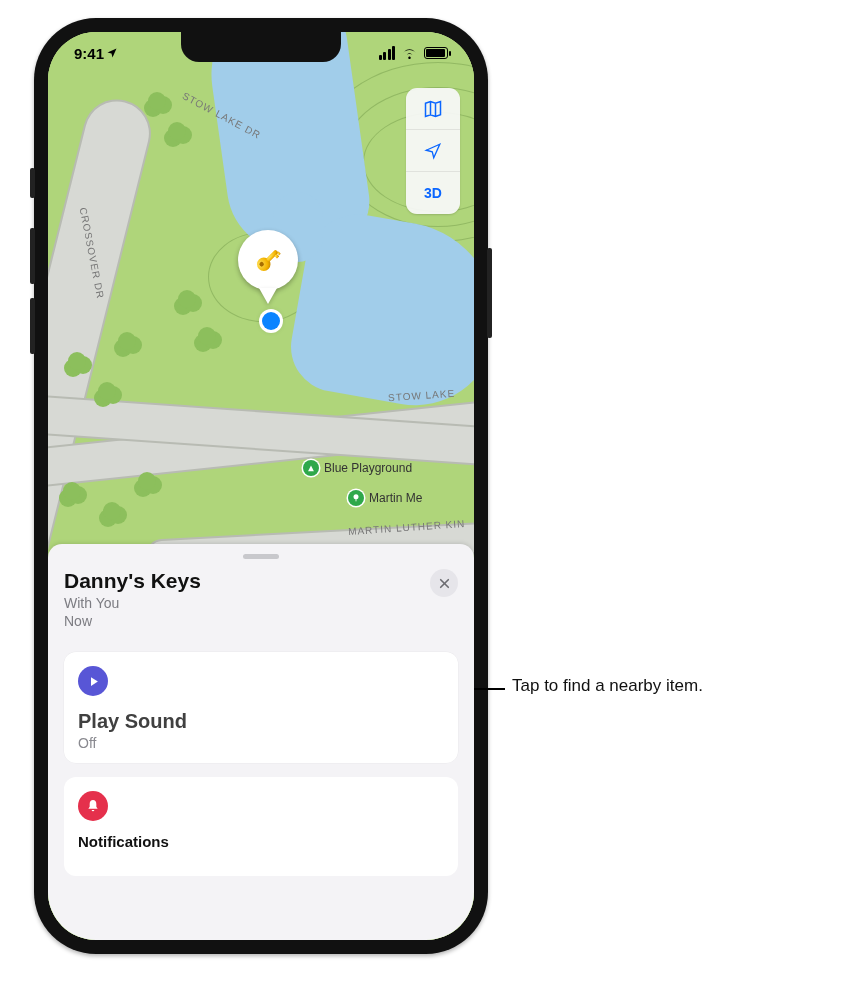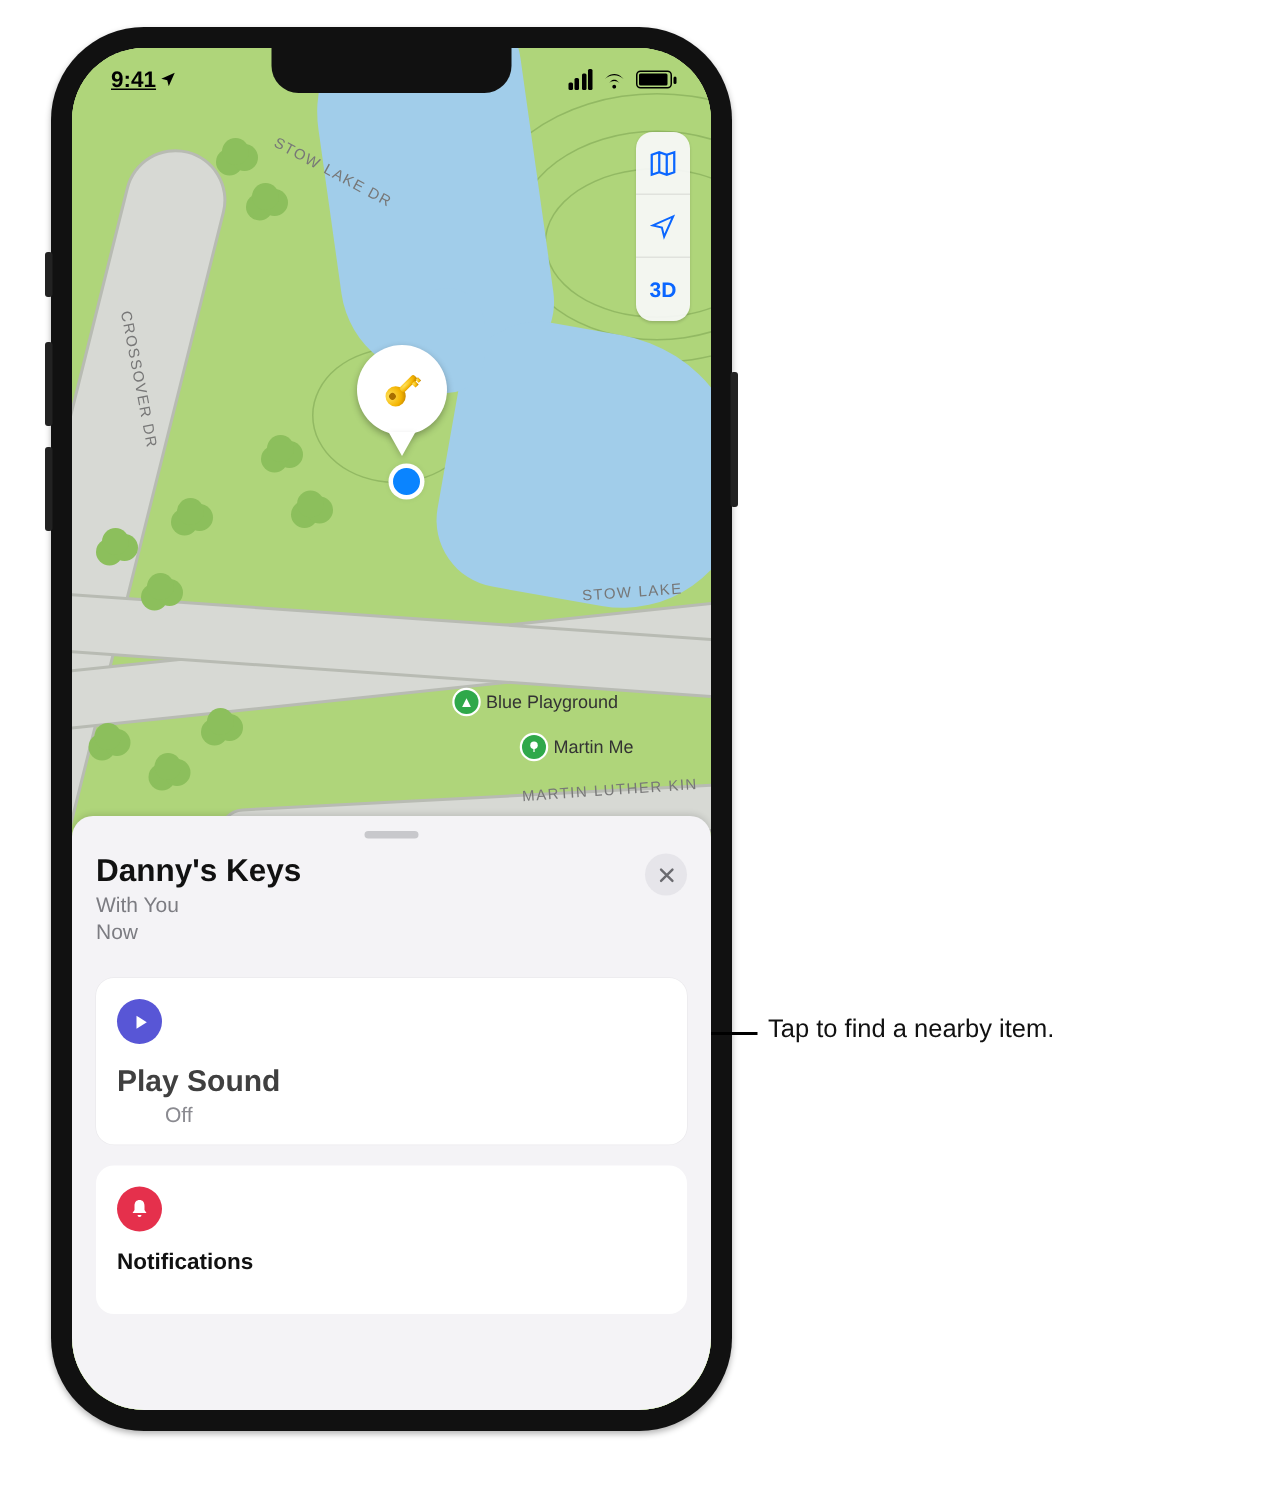--- a/index.html
+++ b/index.html
@@ -55,21 +55,21 @@
     height: 42px;
     display: flex;
     justify-content: space-between;
     align-items: center;
     padding: 0 26px;
     font-size: 15px;
     font-weight: 600;
     color: #000;
     z-index: 40;
   }
-  .status-left { display:flex; align-items:center; gap:2px;text-decoration:underline; }
+  .status-left { display:flex; align-items:center; gap:2px; }
   .status-right { display:flex; align-items:center; gap:6px; }
   .signal-bars { display:flex; align-items:flex-end; gap:1.5px; }
   .signal-bars span { width:3px; background:#000; border-radius:1px; }
   .signal-bars span:nth-child(1){height:5px;}
   .signal-bars span:nth-child(2){height:8px;}
   .signal-bars span:nth-child(3){height:11px;}
   .signal-bars span:nth-child(4){height:14px;}
   .battery {
     width: 24px; height: 12px; border:1.5px solid #000; border-radius:3px; position:relative;
   }
@@ -147,21 +147,21 @@
   .user-dot {
     position:absolute; left:214px; top:280px; width:18px; height:18px; border-radius:50%;
     background:#0a84ff; box-shadow:0 0 0 3px #fff, 0 0 6px rgba(0,0,0,0.3); z-index:19;
   }
 
   
   .map-controls {
     position: absolute;
     top: 56px;
     right: 14px;
-    width: 36px;
+    width: 54px;
     background: rgba(248,248,250,0.92);
     border-radius: 11px;
     box-shadow: 0 1px 2px rgba(0,0,0,0.15);
     display:flex; flex-direction:column;
     z-index:30;
     overflow:hidden;
   }
   .map-ctl {
     height: 42px;
     display:flex; align-items:center; justify-content:center;
@@ -193,21 +193,21 @@
     width:28px; height:28px; border-radius:50%; background:#e6e5ea; display:flex; align-items:center; justify-content:center;
     color:#6b6b70; cursor:pointer;
   }
   .cards { display:flex; gap:12px; margin-top:22px; }
   .card {
     flex:1; background:#fff; border-radius:12px; padding:14px 14px 12px 14px;
     box-shadow:0 0 0 0.5px rgba(0,0,0,0.04); cursor:pointer;
   }
   .card .icon-wrap { width:30px; height:30px; border-radius:50%; display:flex; align-items:center; justify-content:center; margin-bottom:14px;}
   .card .lbl { font-size:20px; font-weight:600; color:#404040; }
-  .card .sub { font-size:14px; color:#8a8a90; margin-top:2px;margin-left:32px; }
+  .card .sub { font-size:14px; color:#8a8a90; margin-top:2px; }
   .section-card {
     margin-top:14px; background:#fff; border-radius:12px; padding:14px 14px 26px 14px;
   }
   .notif-icon {
     width:30px; height:30px; border-radius:50%; background:#e5304c;
     display:flex; align-items:center; justify-content:center; margin-bottom:12px;
   }
   .notif-title { font-size:15px; font-weight:700; color:#111; }
   .notify-row {
     display:flex; justify-content:space-between; align-items:center;

